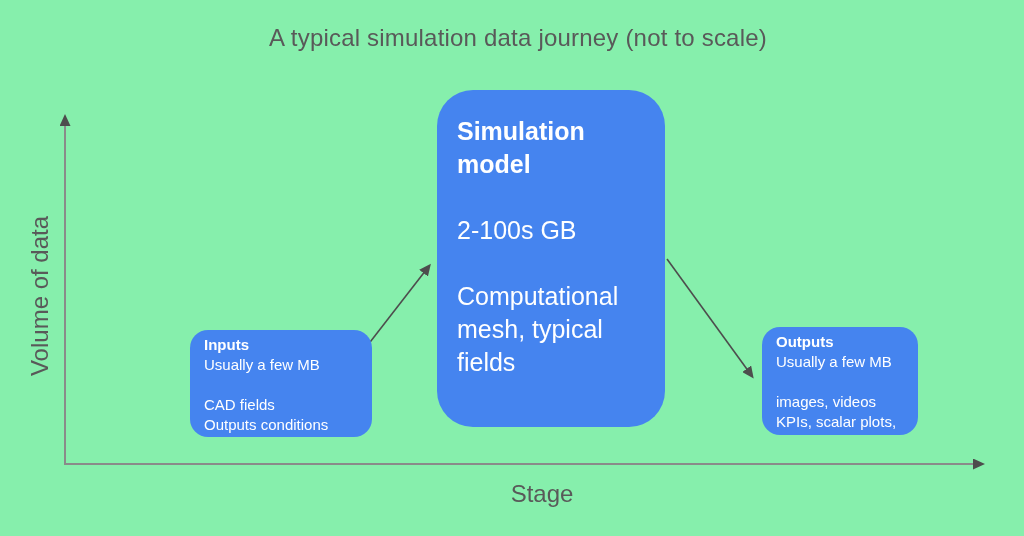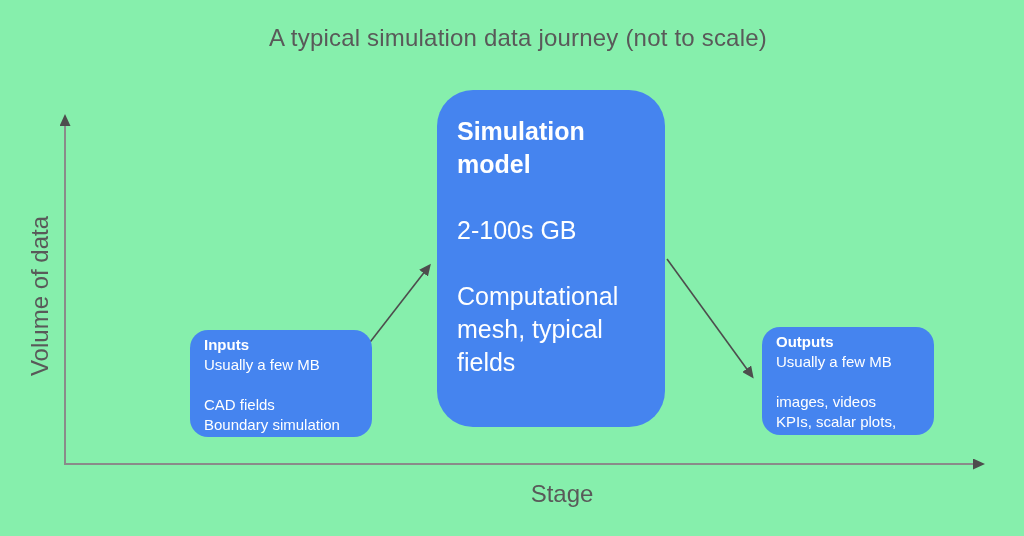--- a/index.html
+++ b/index.html
@@ -41,36 +41,35 @@
     font-size: 24px;
     color: #595959;
   }
   .x-axis-label {
     position: absolute;
     left: 542px;
     top: 480px;
     transform: translateX(-50%);
     font-size: 24px;
     color: #595959;
-    margin-left: 20px;
   }
   .box {
     position: absolute;
     box-sizing: border-box;
     background: #4584EF;
     color: #ffffff;
   }
   .box-small {
     font-size: 15px;
     line-height: 20px;
     padding: 5px 14px;
     border-radius: 18px;
   }
   .box-inputs  { left: 153px; top: 330px; width: 182px; height: 107px; margin-left: 37px; }
-  .box-outputs { left: 762px; top: 327px; width: 172px; height: 108px; }
+  .box-outputs { left: 762px; top: 327px; width: 156px; height: 108px; }
   .box-sim {
     left: 437px; top: 90px; width: 228px; height: 337px;
     border-radius: 36px;
     font-size: 25px;
     line-height: 33px;
     padding: 25px 20px;
   }
   .bold { font-weight: 700; }
   .gap-small { height: 20px; }
   .gap-large { height: 33px; }
@@ -96,21 +95,21 @@
 
   <div class="y-axis-label">Volume of data</div>
 
   <div class="x-axis-label">Stage</div>
 
   <div class="box box-small box-inputs">
     <div class="bold">Inputs</div>
     <div>Usually a few MB</div>
     <div class="gap-small"></div>
     <div>CAD fields</div>
-    <div>Boundary simulation</div>
+    <div>Outputs conditions</div>
   </div>
 
   <div class="box box-sim">
     <div class="bold">Simulation model</div>
     <div class="gap-large"></div>
     <div>2-100s GB</div>
     <div class="gap-large"></div>
     <div>Computational mesh, typical fields</div>
   </div>
 

